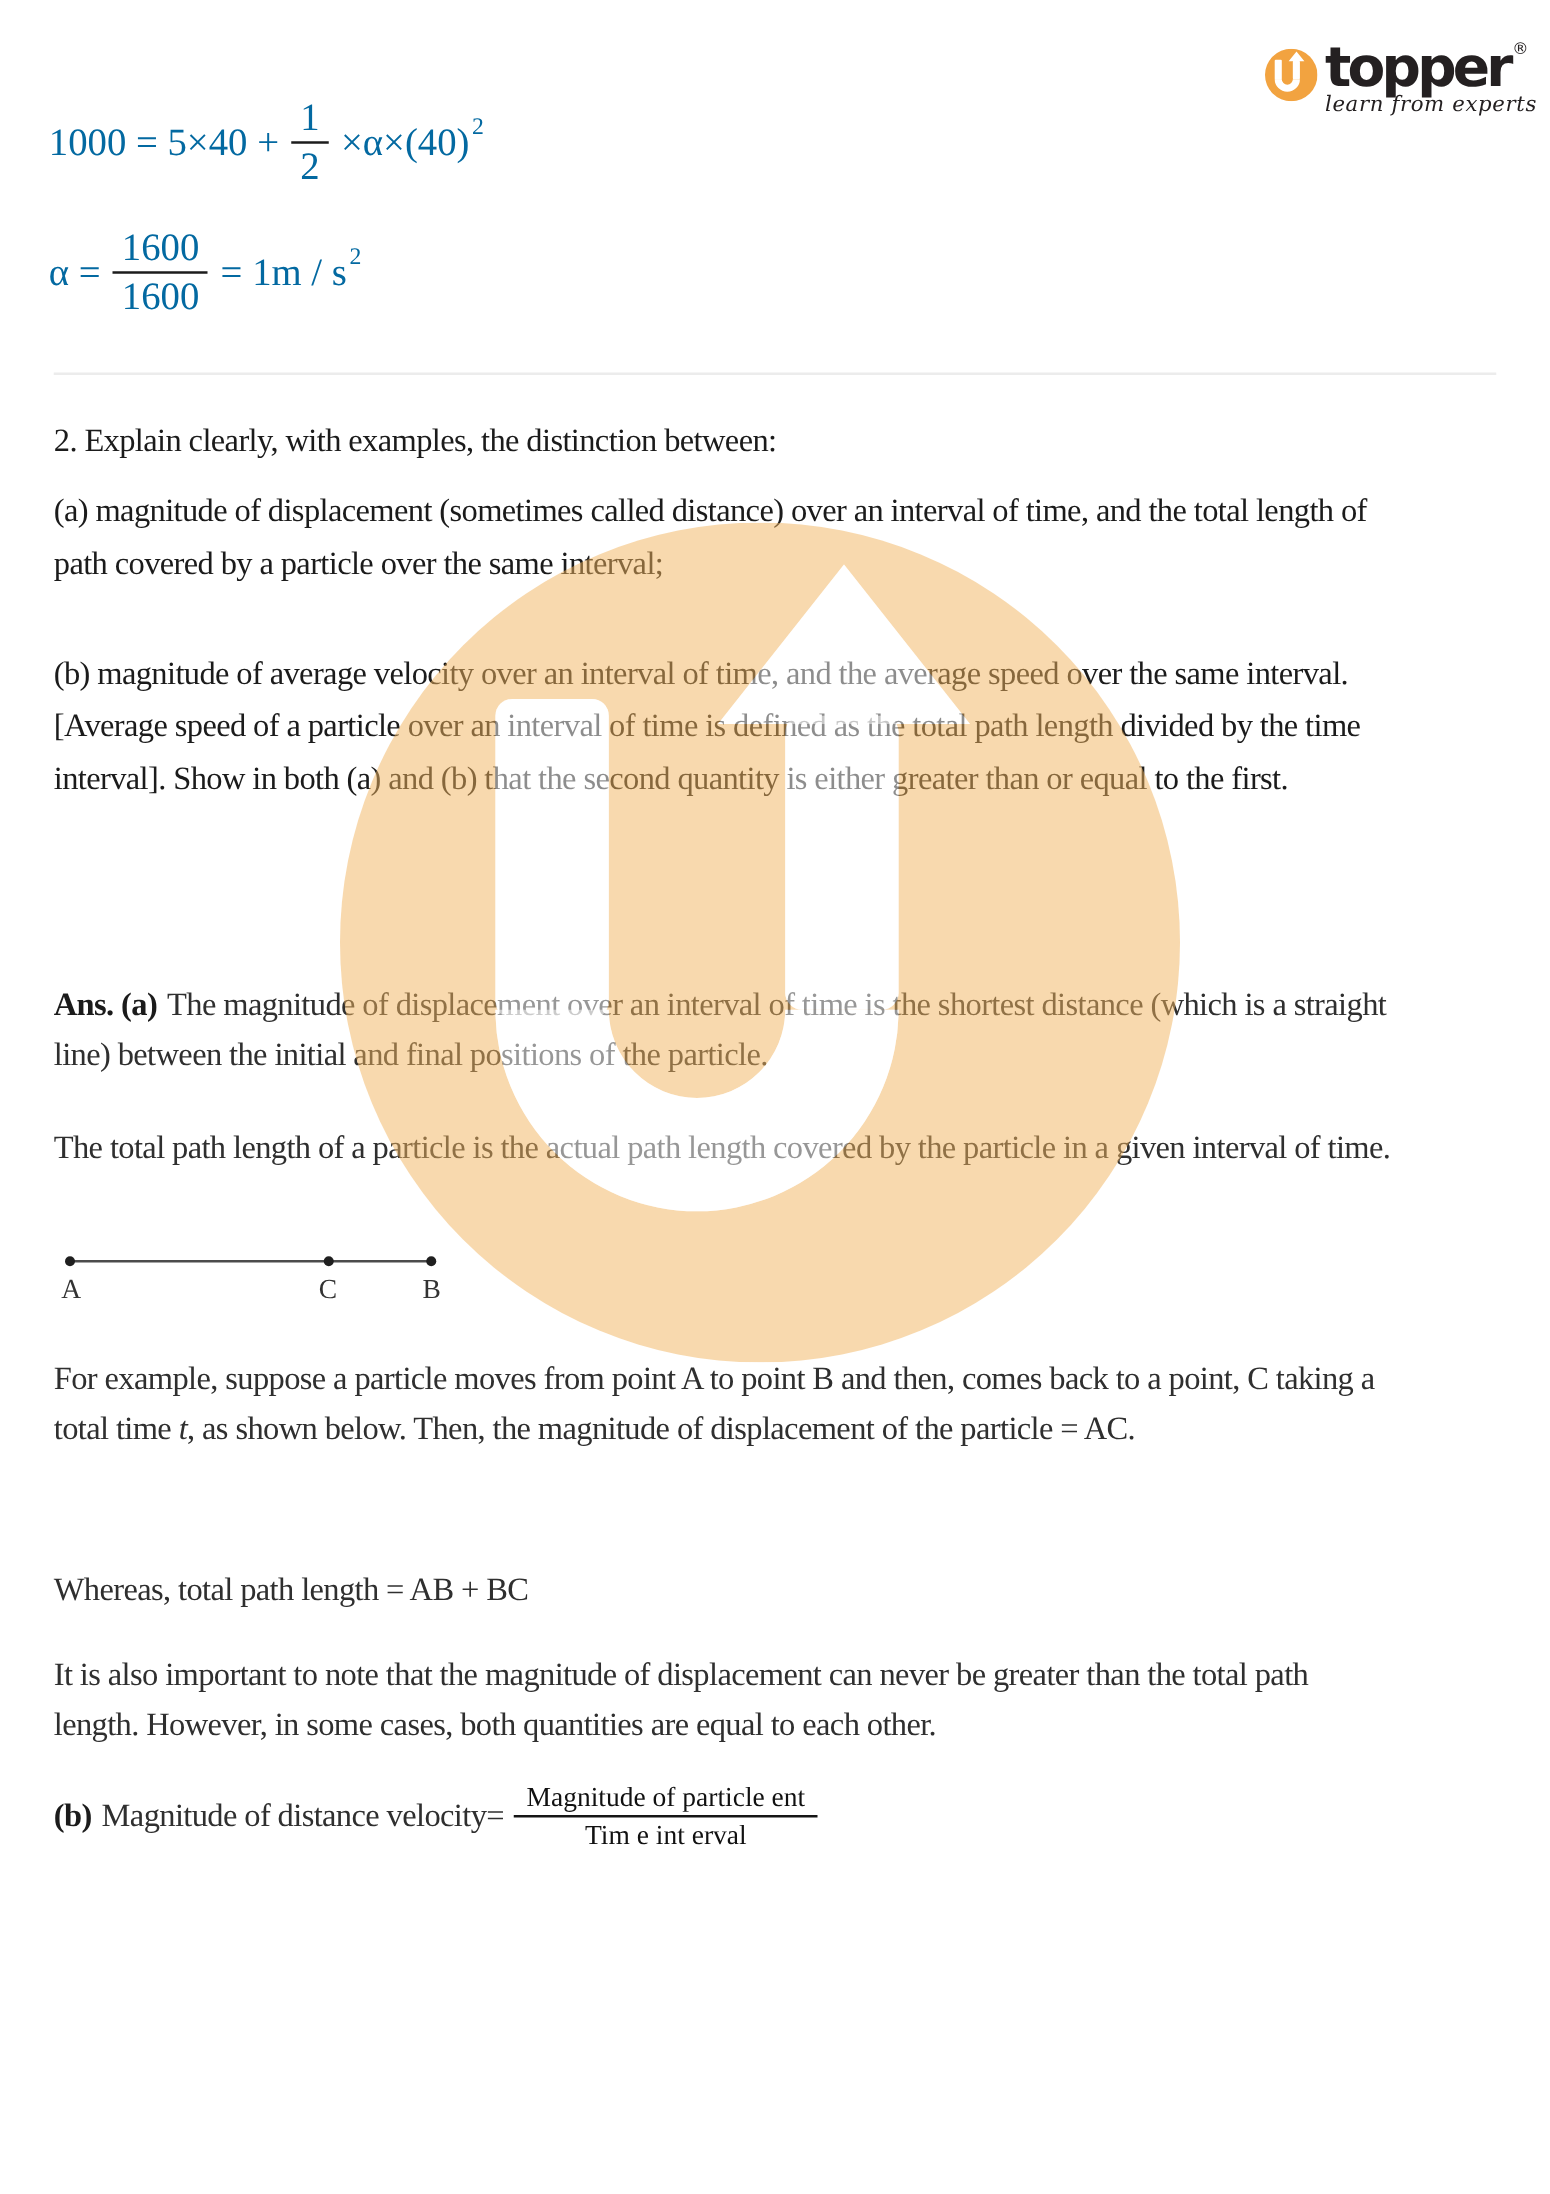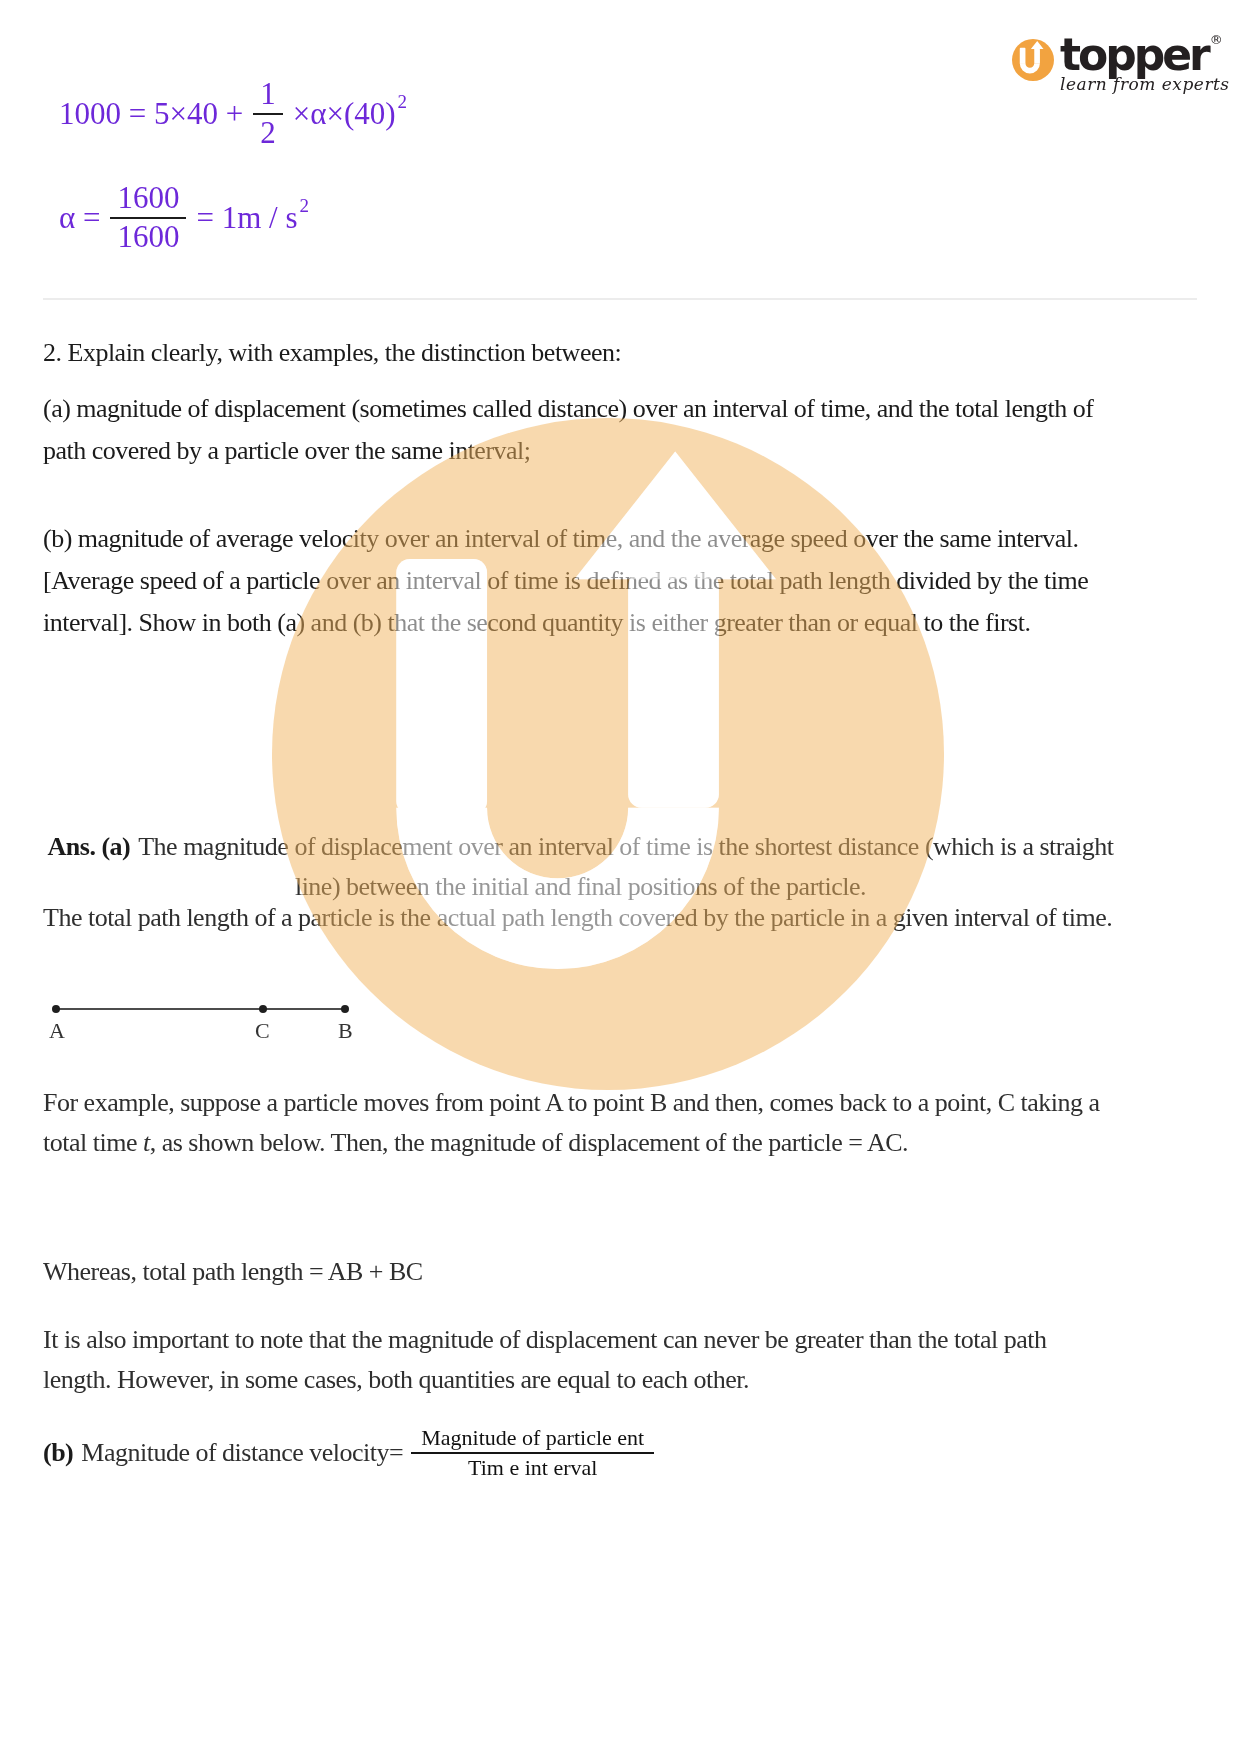--- a/index.html
+++ b/index.html
@@ -16,23 +16,23 @@
     left:43px;
     width:1075px;
     font-size:26px;
     line-height:40px;
     letter-spacing:-0.5px;
   }
   .qbold{font-weight:normal;color:#1b1b1b;line-height:42px;}
   .ansb{font-weight:bold;color:#1b1b1b;margin-right:8px;}
   
   .eq{
-    position:absolute;left:59px;
+    position:absolute;left:39px;
     display:flex;align-items:center;
-    font-size:31px;color:#6d28d9;letter-spacing:0;
+    font-size:31px;color:#0369a1;letter-spacing:0;
   }
   .frac{display:inline-flex;flex-direction:column;align-items:center;margin:0 10px;line-height:1.18;}
   .frac .num{border-bottom:2px solid #1c1c1c;padding:0 7px;}
   .frac .den{padding:0 7px;}
   .eq sup{font-size:19px;position:relative;top:-12px;margin-left:2px;}
   
   .divider{position:absolute;left:43px;top:298px;width:1154px;height:2px;background:#ececec;}
   
   .diagram{position:absolute;left:43px;top:996px;width:330px;height:56px;}
   .diag-line{position:absolute;left:12px;top:12px;width:292px;height:2px;background:#4c4c4c;}
@@ -111,21 +111,21 @@
 
   <div class="divider"></div>
 
   <div class="block qbold" style="top:332px;">2. Explain clearly, with examples, the distinction between:</div>
 
   <div class="block qbold" style="top:388px;">(a) magnitude of displacement (sometimes called distance) over an interval of time, and the total length of path covered by a particle over the same interval;</div>
 
   <div class="block qbold" style="top:518px;">(b) magnitude of average velocity over an interval of time, and the average speed over the same interval. [Average speed of a particle over an interval of time is defined as the total path length divided by the time interval]. Show in both (a) and (b) that the second quantity is either greater than or equal to the first.</div>
 
 
-  <div class="block" style="top:827px;text-align:center;">
+  <div class="block" style="top:784px;">
     <span class="ansb">Ans. (a)</span><span>The magnitude of displacement over an interval of time is the shortest distance (which is a straight line) between the initial and final positions of the particle.</span>
   </div>
 
   <div class="block" style="top:898px;">The total path length of a particle is the actual path length covered by the particle in a given interval of time.</div>
 
   <div class="diagram">
     <div class="diag-line"></div>
     <div class="diag-dot" style="left:9px;"></div>
     <div class="diag-dot" style="left:216px;"></div>
     <div class="diag-dot" style="left:298px;"></div>

